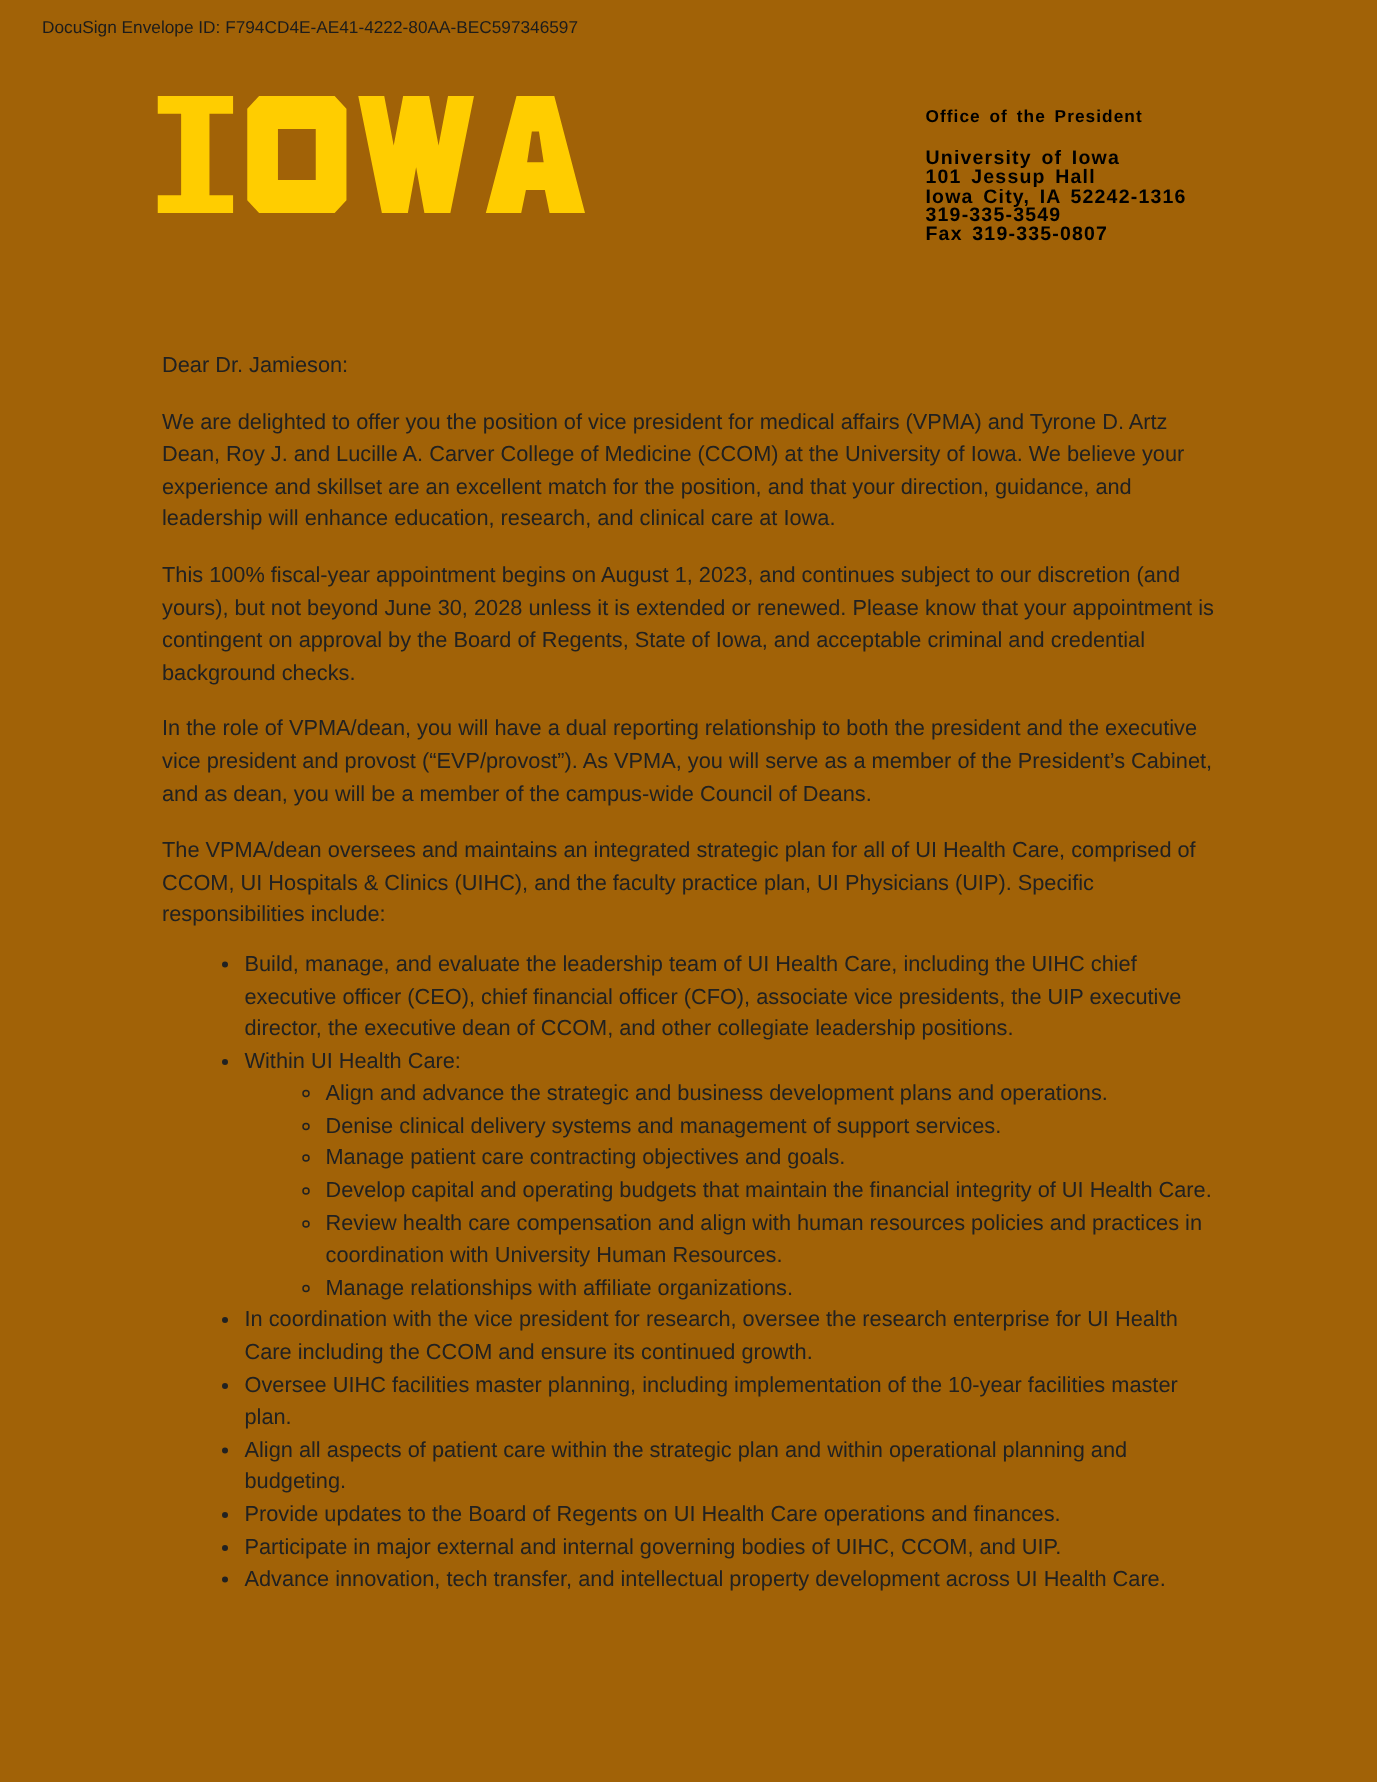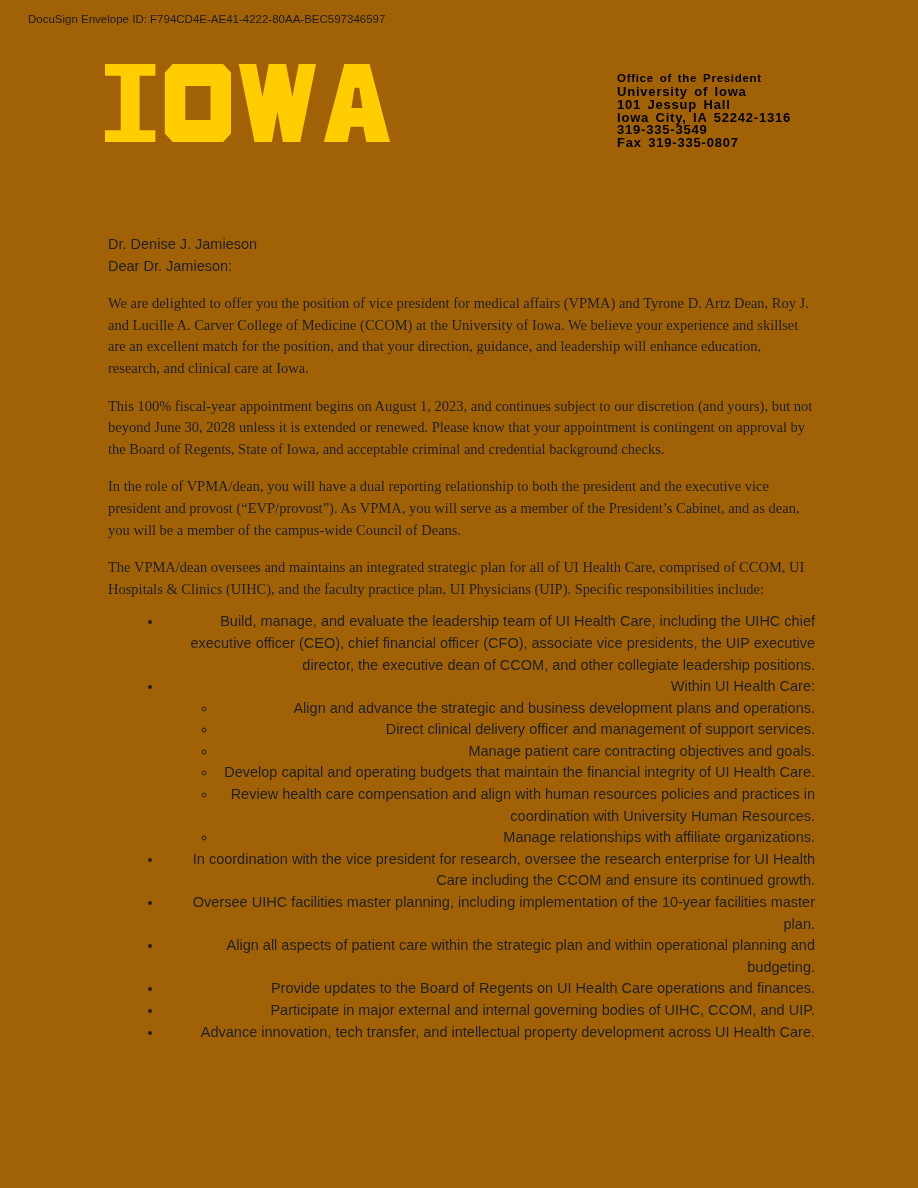--- a/index.html
+++ b/index.html
@@ -18,44 +18,44 @@
     font-size:11.5px; color:#1c1c1c; letter-spacing:0px;
   }
   .letterhead { position:absolute; left:0; top:0; width:100%; }
   .logo { position:absolute; left:105px; top:64px; }
   .office {
     position:absolute; left:617px; top:71px;
     color:#000;
   }
   .office-title {
     font-size:11.5px; font-weight:bold; letter-spacing:0.7px;
-    word-spacing:2px; line-height:14px; margin-bottom:1px;
+    word-spacing:2px; line-height:14px; margin-bottom:14px;
   }
   .office-line {
     font-size:13px; font-weight:bold; letter-spacing:0.8px;
     word-spacing:2px; line-height:12.8px;
   }
   .content {
     position:absolute; left:108px; top:234px; width:707px;
     font-size:14.5px; line-height:21.6px;
   }
   .date { margin:0 0 41px 0; }
   .recipient-name { margin:0; }
   .recipient-email { margin:0 0 11px 0; }
   .salutation { margin:0 0 11px 0; }
-  .para { margin:16px 0 11px 0;font-family:Liberation Serif, serif; }
+  .para { margin:16px 0 11px 0; }
   ul.l1 {
     margin:0; padding-left:55px;
     list-style-type:disc;
   }
   ul.l2 {
     margin:0; padding-left:54px;
     list-style-type:circle;
   }
-  ul.l1 > li, ul.l2 > li { margin:0; padding-left:0;text-align:right; }
+  ul.l1 > li, ul.l2 > li { margin:0; padding-left:0; }
 </style>
 </head>
 <body>
 
 <div class="page">
 
   <div class="docusign">DocuSign Envelope ID: F794CD4E-AE41-4222-80AA-BEC597346597</div>
 
   <div class="letterhead">
     <div class="logo">
@@ -71,36 +71,35 @@
       <div class="office-line">University of Iowa</div>
       <div class="office-line">101 Jessup Hall</div>
       <div class="office-line">Iowa City, IA 52242-1316</div>
       <div class="office-line">319-335-3549</div>
       <div class="office-line">Fax 319-335-0807</div>
     </div>
   </div>
 
   <div class="content">
 
-    <p class="recipient-name">Dr. Denise J. Jamieson</p>
 
     <p class="salutation">Dear Dr. Jamieson:</p>
 
     <p class="para">We are delighted to offer you the position of vice president for medical affairs (VPMA) and Tyrone D. Artz Dean, Roy J. and Lucille A. Carver College of Medicine (CCOM) at the University of Iowa.  We believe your experience and skillset are an excellent match for the position, and that your direction, guidance, and leadership will enhance education, research, and clinical care at Iowa.</p>
     <p class="para">This 100% fiscal-year appointment begins on August 1, 2023, and continues subject to our discretion (and yours), but not beyond June 30, 2028 unless it is extended or renewed. Please know that your appointment is contingent on approval by the Board of Regents, State of Iowa, and acceptable criminal and credential background checks.</p>
     <p class="para">In the role of VPMA/dean, you will have a dual reporting relationship to both the president and the executive vice president and provost (“EVP/provost”). As VPMA, you will serve as a member of the President’s Cabinet, and as dean, you will be a member of the campus-wide Council of Deans.</p>
     <p class="para">The VPMA/dean oversees and maintains an integrated strategic plan for all of UI Health Care, comprised of CCOM, UI Hospitals &amp; Clinics (UIHC), and the faculty practice plan, UI Physicians (UIP). Specific responsibilities include:</p>
 
     <ul class="l1">
       <li>Build, manage, and evaluate the leadership team of UI Health Care, including the UIHC chief executive officer (CEO), chief financial officer (CFO), associate vice presidents, the UIP executive director, the executive dean of CCOM, and other collegiate leadership positions.</li>
       <li>
         <span>Within UI Health Care:</span>
         <ul class="l2">
           <li>Align and advance the strategic and business development plans and operations.</li>
-          <li>Direct clinical delivery officer and management of support services.</li>
+          <li>Denise clinical delivery systems and management of support services.</li>
           <li>Manage patient care contracting objectives and goals.</li>
           <li>Develop capital and operating budgets that maintain the financial integrity of UI Health Care.</li>
           <li>Review health care compensation and align with human resources policies and practices in coordination with University Human Resources.</li>
           <li>Manage relationships with affiliate organizations.</li>
         </ul>
       </li>
       <li>In coordination with the vice president for research, oversee the research enterprise for UI Health Care including the CCOM and ensure its continued growth.</li>
       <li>Oversee UIHC facilities master planning, including implementation of the 10-year facilities master plan.</li>
       <li>Align all aspects of patient care within the strategic plan and within operational planning and budgeting.</li>
       <li>Provide updates to the Board of Regents on UI Health Care operations and finances.</li>

